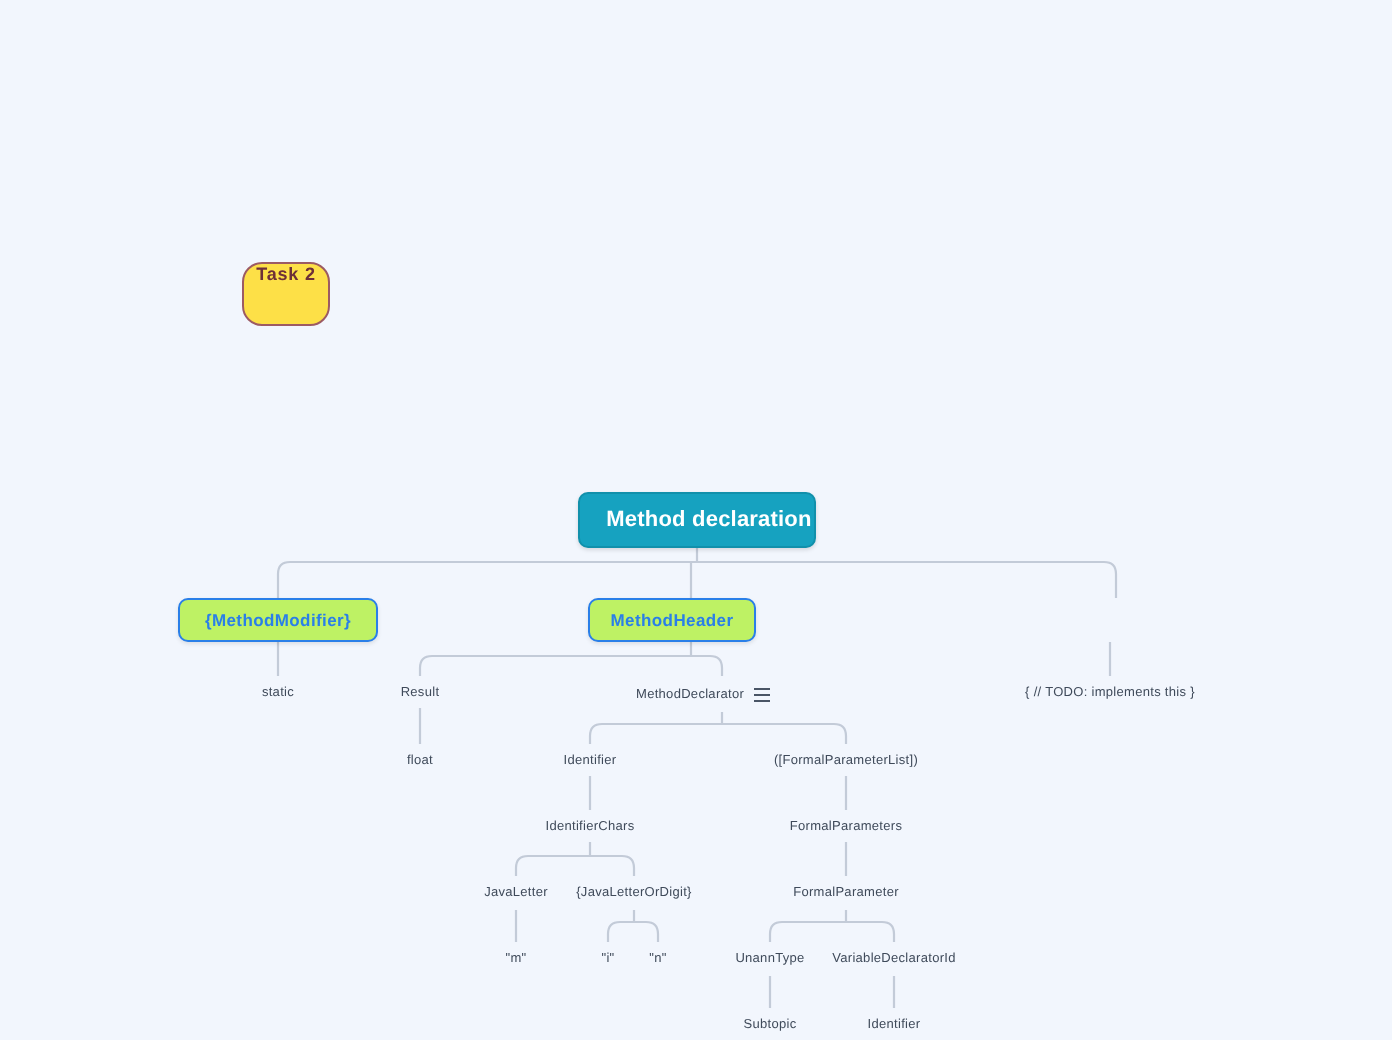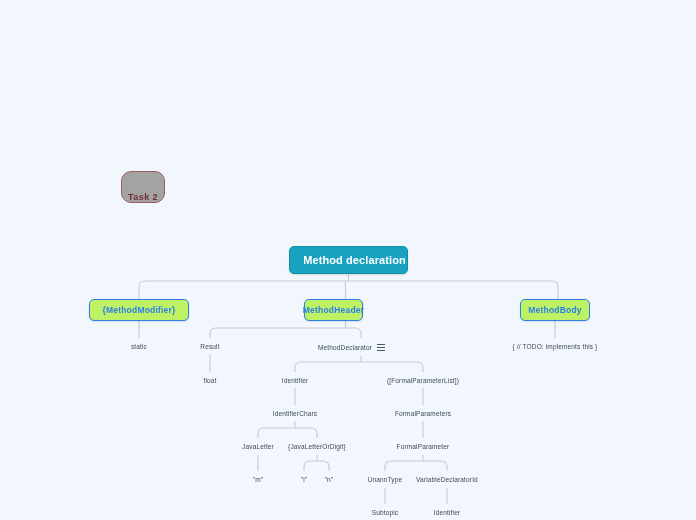--- a/index.html
+++ b/index.html
@@ -10,28 +10,28 @@
     overflow:hidden;
     position:relative;
   }
   #canvas{position:absolute;inset:0;width:696px;height:520px;}
   svg.links{position:absolute;left:0;top:0;width:696px;height:520px;}
 
   .node{position:absolute;box-sizing:border-box;white-space:nowrap;}
 
   
   .float-topic{
-    background:#a3a3a3;
+    background:#fde047;
     border:1.5px solid #9c5b63;
     border-radius:10px;
     color:#6d2f38;
     font-size:9px;
     font-weight:bold;
     letter-spacing:.4px;
-    display:flex;align-items:flex-end;justify-content:center;margin-top:40px;
+    display:flex;align-items:flex-start;justify-content:center;
   }
 
   
   .root{
     background:#16a2c0;
     border:1px solid #1190ab;
     border-radius:5px;
     color:#ffffff;
     font-size:11px;
     font-weight:bold;
@@ -131,27 +131,24 @@
   </div>
 
   <div class="node root" style="left:289px;top:246px;width:119px;height:28px;">
     <span>Method declaration</span>
   </div>
 
   <div class="node branch" style="left:89px;top:299px;width:100px;height:22px;">
     <span>{MethodModifier}</span>
   </div>
 
-  <div class="node branch" style="left:304px;top:299px;width:59px;height:22px;">
+  <div class="node branch" style="left:294px;top:299px;width:84px;height:22px;">
     <span>MethodHeader</span>
   </div>
 
-  <div class="node branch" style="left:520px;top:299px;width:70px;height:22px;">
-    <span>MethodBody</span>
-  </div>
 
   <div class="node leaf" style="left:109px;top:338px;width:60px;height:16px;">
     <span class="lbl">static</span>
   </div>
 
   <div class="node leaf" style="left:180px;top:338px;width:60px;height:16px;">
     <span class="lbl">Result</span>
   </div>
 
   <div class="node leaf" style="left:318px;top:338px;width:86px;height:18px;justify-content:flex-start;">

